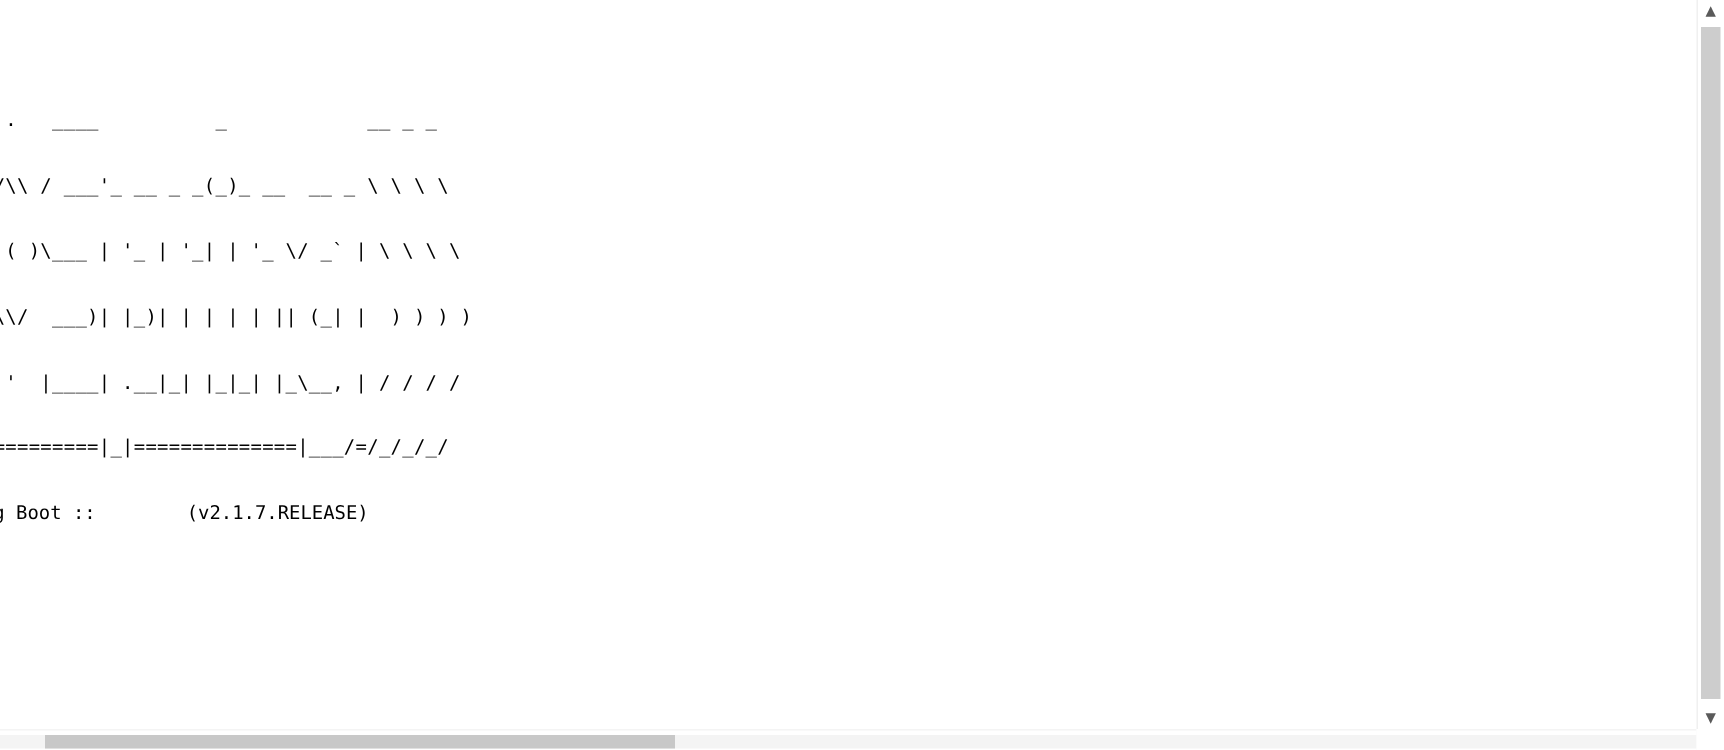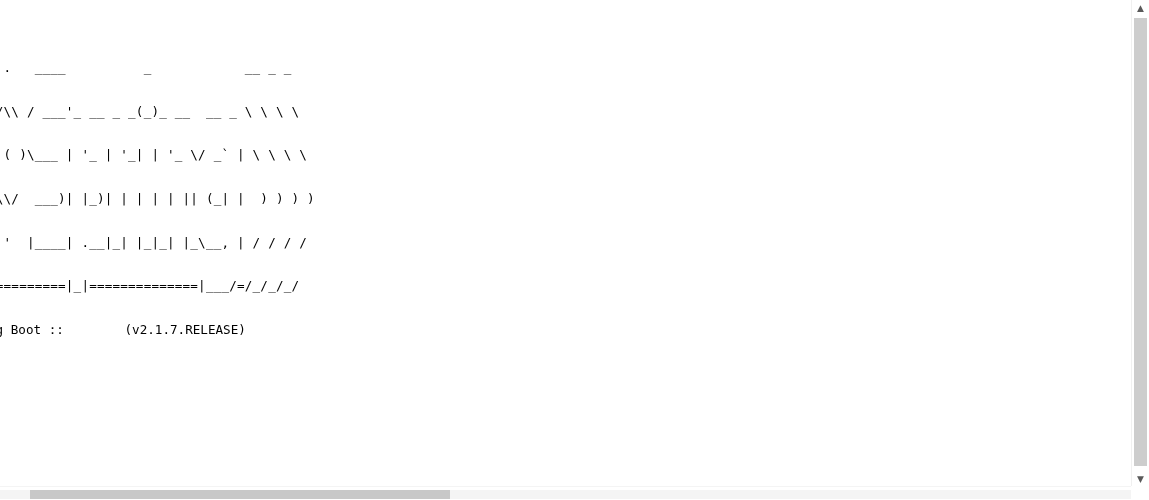--- a/index.html
+++ b/index.html
@@ -20,21 +20,21 @@
     width: 1149px;
     height: 500px;
     background: #ffffff;
     box-sizing: border-box;
   }
 
   
   #console-viewport {
     position: absolute;
     left: 0;
-    top: 0;
+    top: 12px;
     width: 1131px;
     height: 486px;
     overflow: hidden;
     background: #ffffff;
   }
 
   #console-text {
     position: absolute;
     left: -12px;
     top: 3px;

